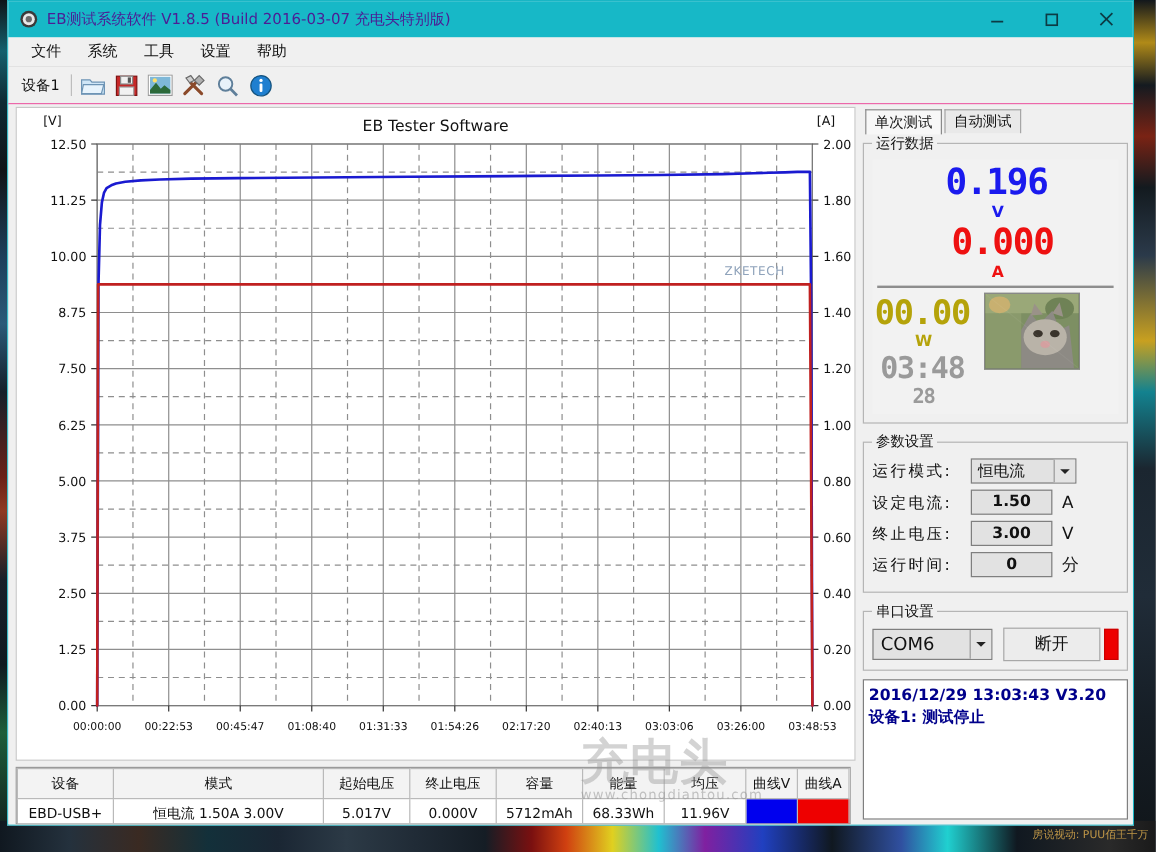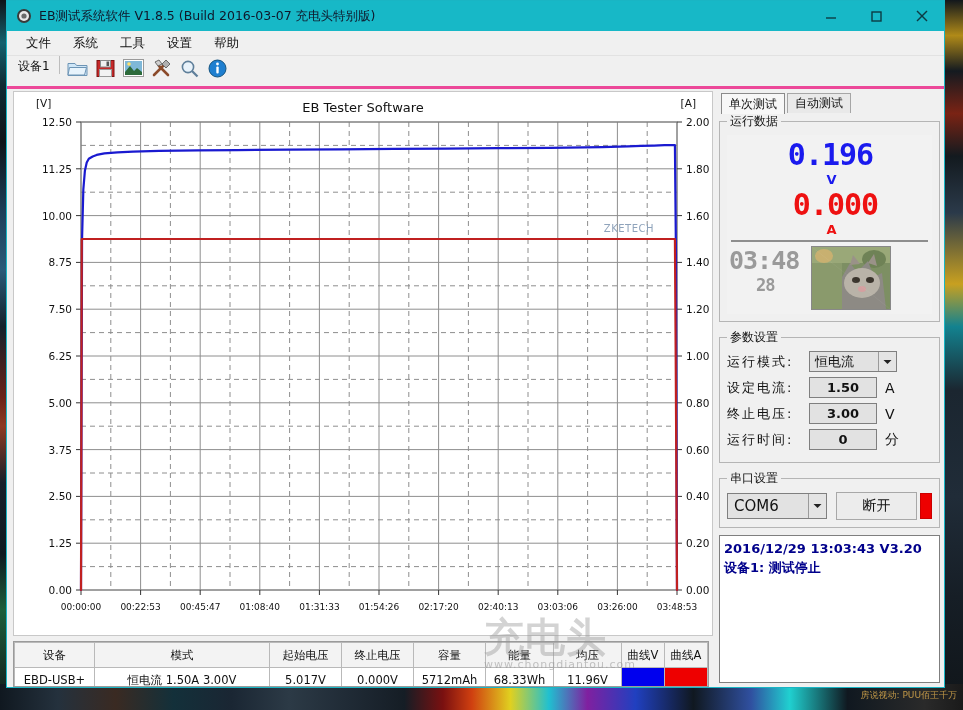--- a/index.html
+++ b/index.html
@@ -35,35 +35,35 @@
   
   #app{position:absolute;left:6px;top:0;width:939px;height:688px;
     background:#f0f0f0;border:1px solid #19b5c4;box-sizing:border-box;
     display:flex;flex-direction:column;}
 
   
   #titlebar{height:30px;background:#17b8c7;display:flex;align-items:center;
     flex:0 0 30px;position:relative;}
   #titlebar .tb-icon{width:16px;height:16px;margin:0 7px 0 9px;position:relative;}
   #titlebar .tb-icon svg{display:block;}
-  #titlebar .tb-title{font-size:12.5px;color:#0f172a;white-space:nowrap;}
+  #titlebar .tb-title{font-size:12.5px;color:#4c1d95;white-space:nowrap;}
   .win-btns{position:absolute;right:0;top:0;height:30px;display:flex;}
   .win-btn{width:45px;height:30px;display:flex;align-items:center;justify-content:center;
     color:#0c3b44;font-size:13px;}
   .win-btn.close{font-size:15px;}
   .win-btn svg{display:block;}
 
   
   #menubar{height:24px;flex:0 0 24px;background:#f0f0f0;display:flex;align-items:center;
     padding-left:8px;border-bottom:1px solid #e2e2e2;}
   #menubar .mi{font-size:12.5px;color:#111;padding:2px 11px;cursor:default;}
 
   
-  #toolbar{height:30px;flex:0 0 30px;background:#f0f0f0;display:flex;
-    padding-left:8px;border-bottom:3px solid #ec4899;}
+  #toolbar{height:30px;flex:0 0 30px;background:#f0f0f0;display:flex;align-items:center;
+    padding-left:8px;border-bottom:1px solid #ec4899;}
   #toolbar .dev-label{font-size:12px;color:#111;padding:1px 6px 1px 2px;
     border:1px solid #f0f0f0;}
   #toolbar .tb-sep{width:1px;height:18px;background:#bdbdbd;margin:0 5px 0 2px;}
   .tbtn{width:26px;height:24px;display:flex;align-items:center;justify-content:center;
     margin-right:2px;}
   .tbtn svg{display:block;}
 
   
   #content{flex:1 1 auto;display:flex;min-height:0;background:#f0f0f0;}
   #left-col{width:706px;flex:0 0 706px;display:flex;flex-direction:column;
@@ -459,20 +459,24 @@
           <div class="seg-row">
             <span class="seg seg-v">0.196</span>
             <span class="unit v">V</span>
             <span class="seg seg-a">0.000</span>
             <span class="unit a">A</span>
           </div>
           <div id="seg-divider"></div>
           <div id="lower-seg">
             <div>
               <div class="seg-row">
+                <span class="seg seg-w">00.00</span>
+                <span class="unit w">W</span>
+              </div>
+              <div class="seg-row">
                 <span class="seg seg-t">03:48</span>
                 <span class="seg seg-t" style="font-size:17px;margin-left:2px;">28</span>
               </div>
             </div>
             <div id="thumb">
               <svg width="78" height="62" viewBox="0 0 78 62">
                 <rect width="78" height="62" fill="#7d8f63"></rect>
                 <rect x="0" y="0" width="30" height="62" fill="#8a9a6c"></rect>
                 <rect x="0" y="0" width="78" height="16" fill="#9aa878"></rect>
                 <ellipse cx="12" cy="9" rx="9" ry="7" fill="#c8b070"></ellipse>

